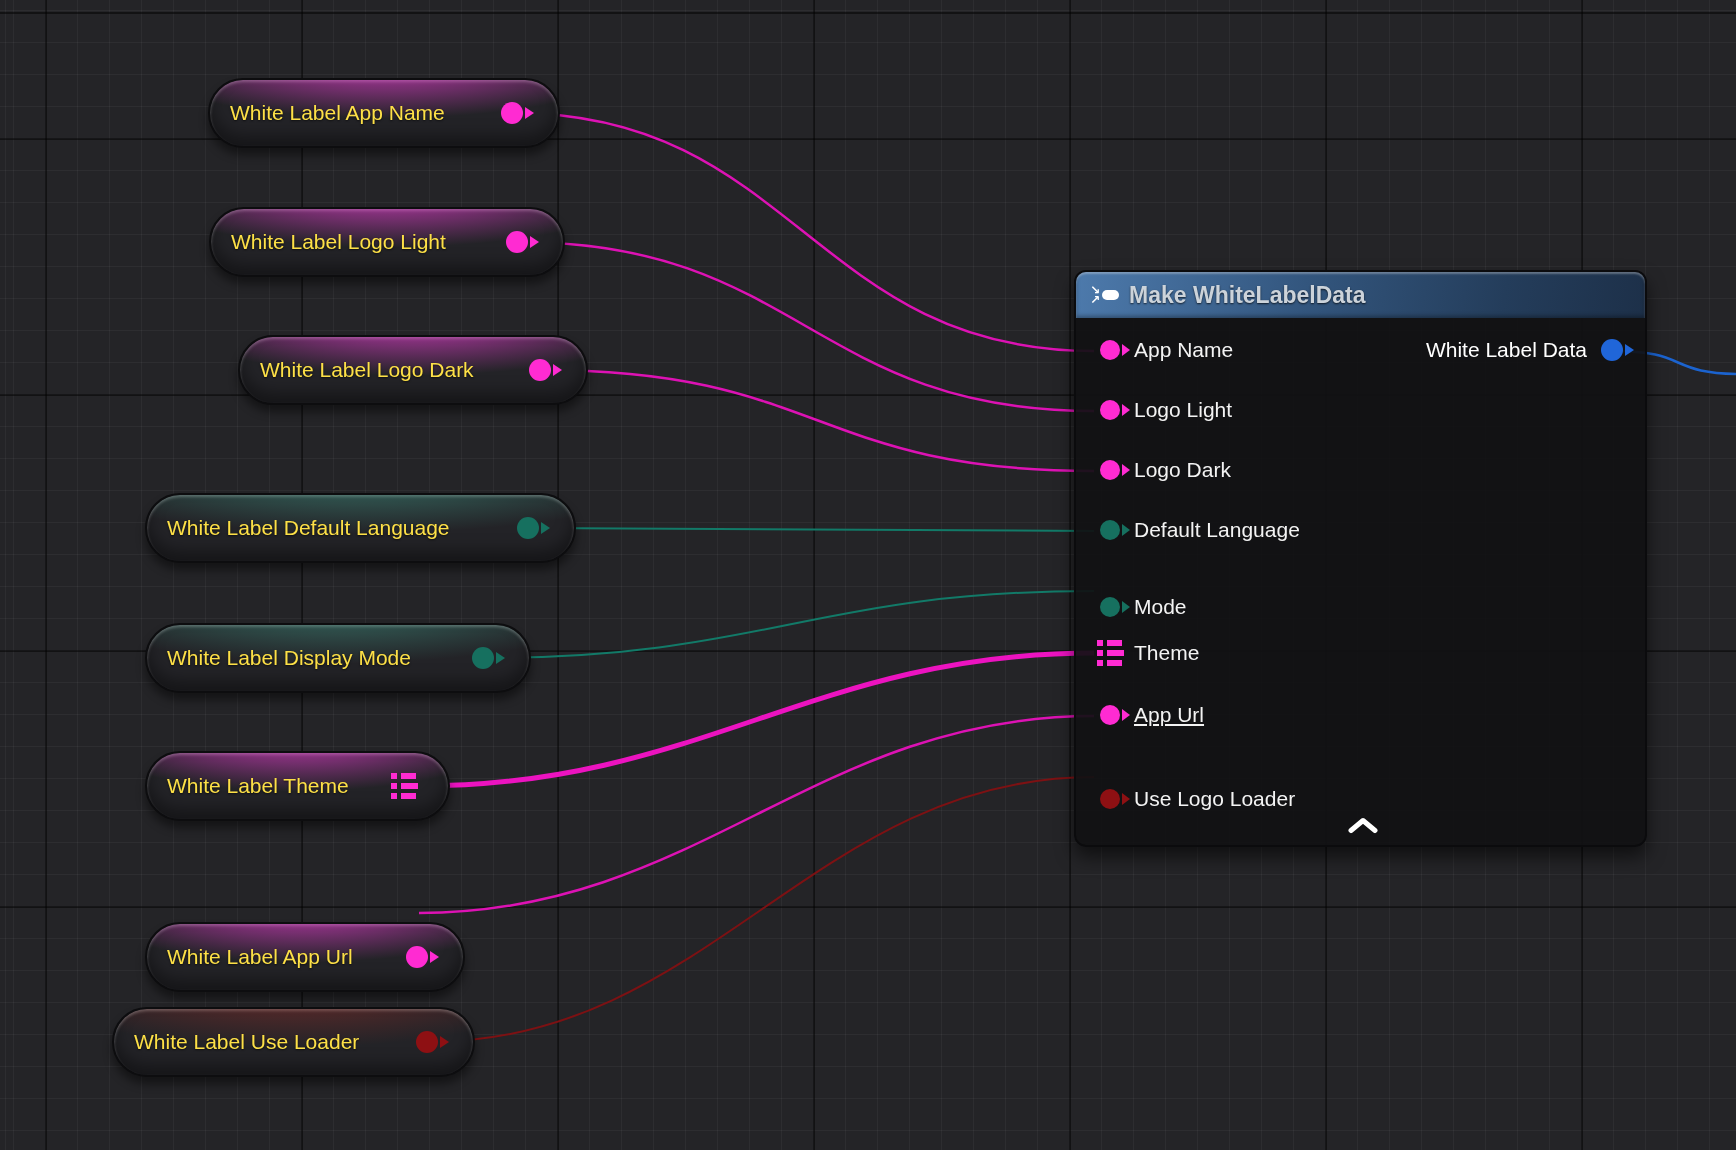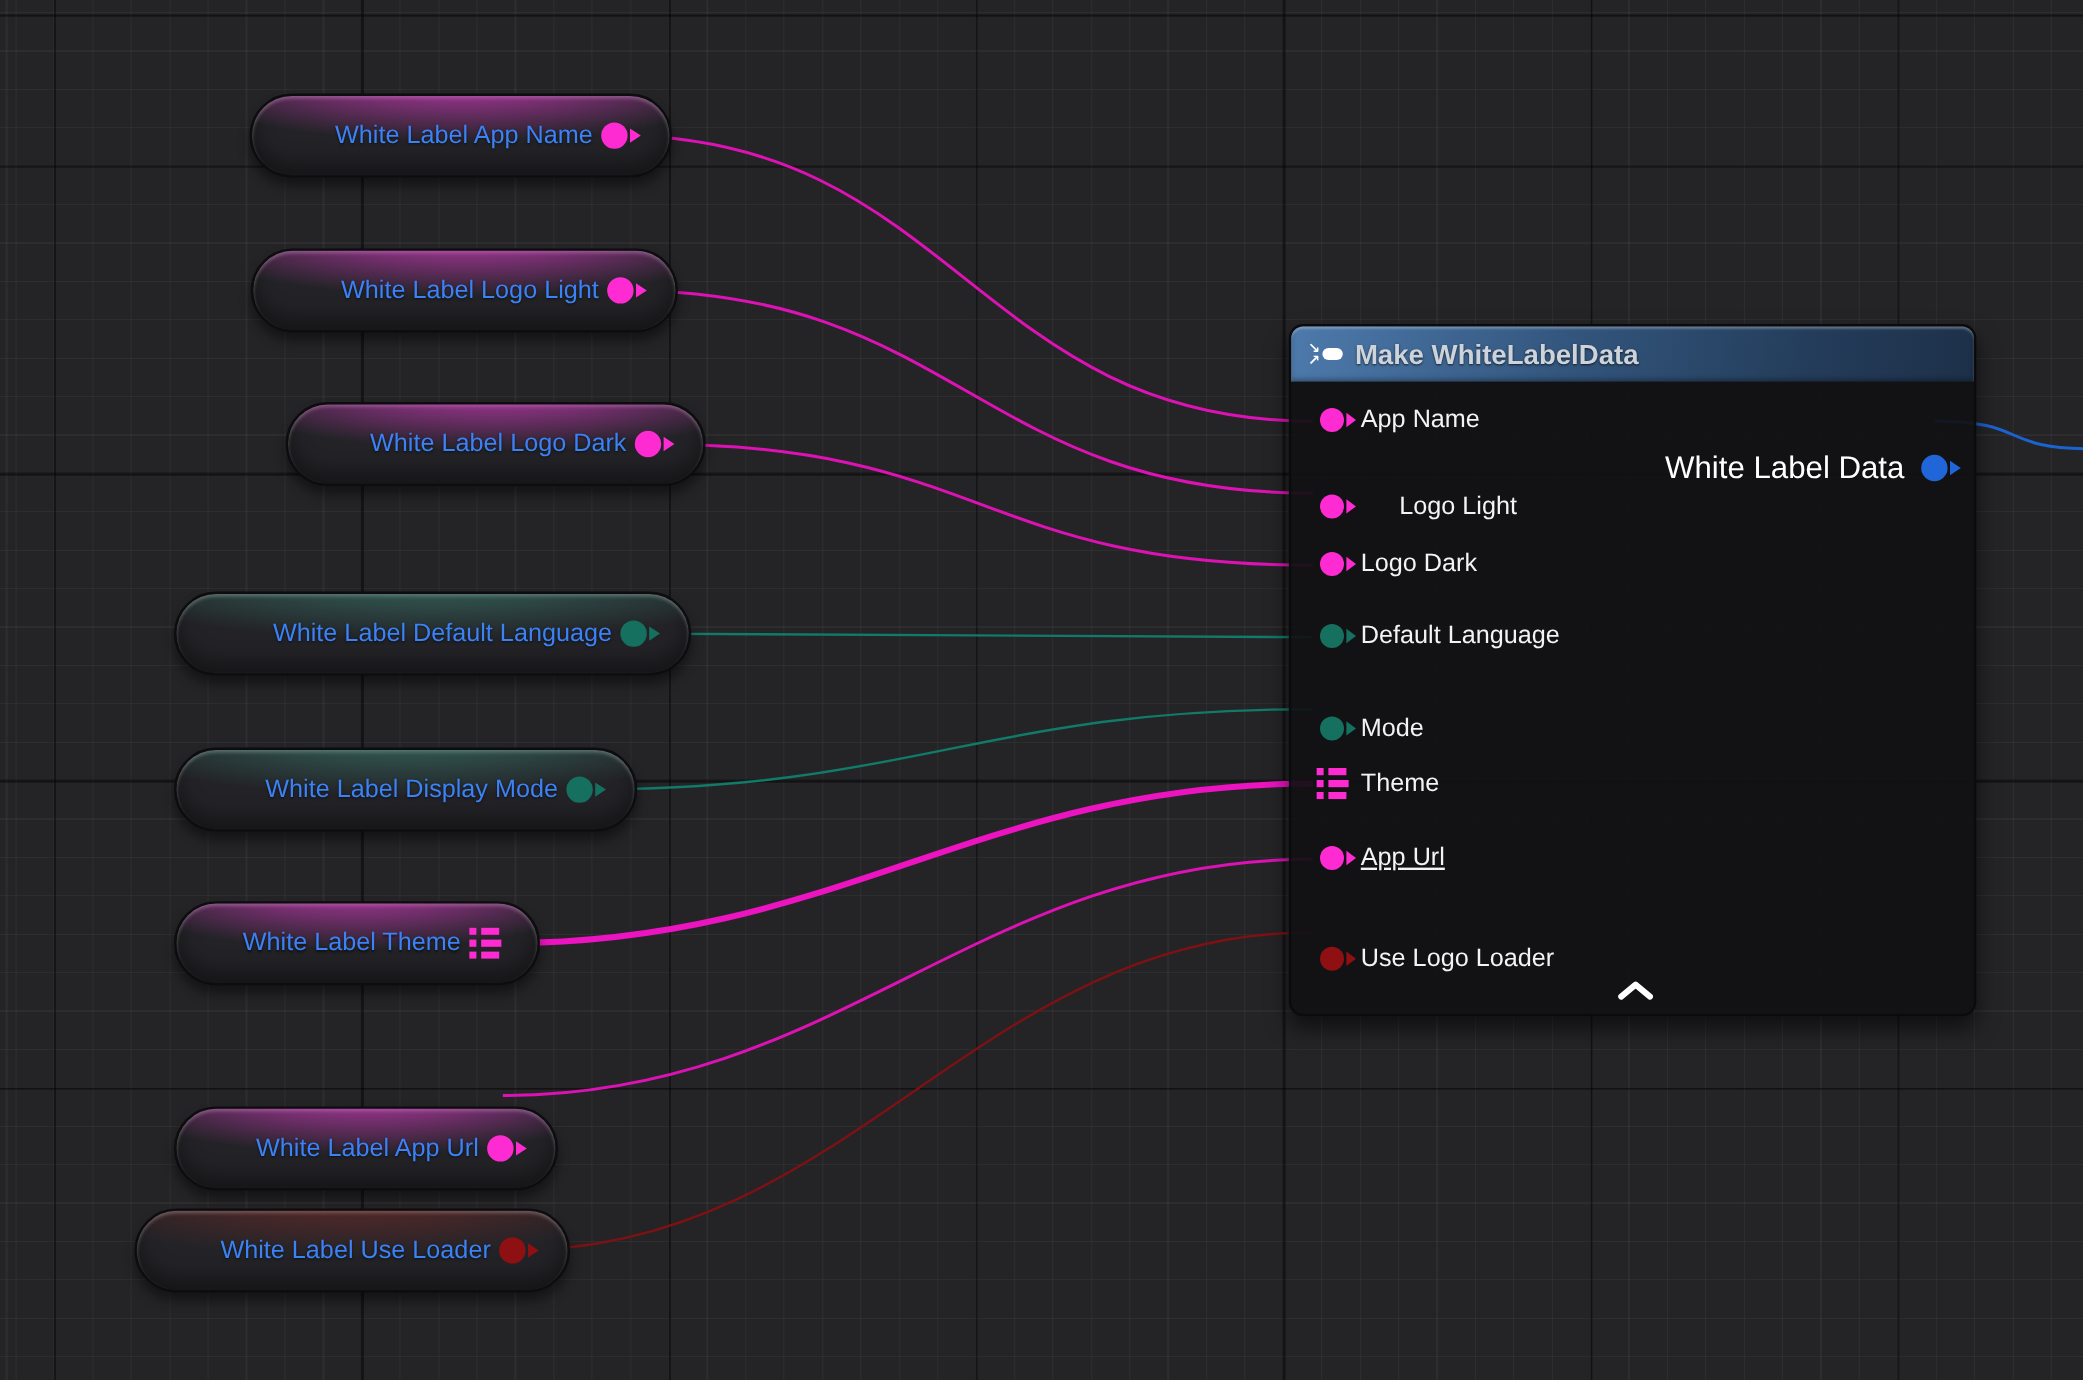--- a/index.html
+++ b/index.html
@@ -16,23 +16,23 @@
       repeating-linear-gradient(to right, rgba(255,255,255,0.045) 0 1px, transparent 1px 32px),
       repeating-linear-gradient(to bottom, rgba(255,255,255,0.045) 0 1px, transparent 1px 32px);
     background-position: 45px 0, 0 138px, 13px 0, 0 10px;
   }
   svg.wires{position:absolute;left:0;top:0;z-index:1;}
   
   .pill{
     position:absolute;z-index:2;
     height:70px;border-radius:35px;
     border:2px solid #0d0d0f;
-    display:flex;align-items:center;justify-content:flex-end;
+    display:flex;align-items:center;justify-content:flex-start;
     padding:0 64px 0 20px;
-    color:#3b82f6;font-size:21px;white-space:nowrap;
+    color:#fde047;font-size:21px;white-space:nowrap;
     background-color:#232327;
     box-shadow:0 7px 10px rgba(0,0,0,0.45),
                inset 0 2px 3px rgba(255,255,255,0.30),
                inset 0 -10px 16px rgba(0,0,0,0.40);
   }
   .pill .glow{
     position:absolute;inset:0;border-radius:33px;overflow:hidden;pointer-events:none;
   }
   .pill .glow::before{
     content:"";position:absolute;left:6%;right:6%;top:-40%;height:110%;
@@ -66,21 +66,21 @@
   }
   .node-title{color:#ccd3da;font-size:23px;font-weight:bold;text-shadow:0 1px 2px rgba(0,0,0,0.7);}
   .msi{display:flex;align-items:center;gap:2px;}
   .msi-arrows{display:flex;flex-direction:column;color:#fff;
     font-family:"DejaVu Sans",sans-serif;font-size:12px;line-height:10px;font-weight:bold;}
   .msi-capsule{width:17px;height:10px;border-radius:5px;background:#fff;}
   .row{position:absolute;display:flex;align-items:center;color:#f3f3f3;font-size:21px;white-space:nowrap;}
   .row .pin{position:relative;width:20px;height:20px;margin-right:14px;}
   .row .pin::after{left:22px;top:4px;border-left-width:8px;}
   .row .structpin{position:relative;right:auto;top:auto;margin:0 10px 0 -3px;}
-  .out-row{position:absolute;display:flex;align-items:center;color:#ffffff;font-size:26px;white-space:nowrap;margin-top:36px;}
+  .out-row{position:absolute;display:flex;align-items:center;color:#ffffff;font-size:21px;white-space:nowrap;}
   .out-row .pin{position:relative;width:22px;height:22px;margin-left:14px;}
   .collapse-btn{
     position:absolute;background:none;border:none;cursor:pointer;padding:4px 10px;
     transform:translate(-50%,-50%);
   }
 </style>
 <style>.pin::after{border-left-color:currentColor;}</style></head>
 <body>
 
 <div class="canvas">
@@ -156,21 +156,21 @@
           </span>
         <span class="msi-capsule"></span>
       </span>
       <span class="node-title">Make WhiteLabelData</span>
     </div>
     <div id="input-rows">
         <div class="row" style="left: 24px; top: 66px;">
           <span class="pin" style="background: rgb(255, 43, 210); border-color: rgb(255, 43, 210) transparent rgb(255, 43, 210) rgb(255, 43, 210); color: rgb(255, 43, 210);"></span>
           <span>App Name</span>
         </div>
-        <div class="row" style="left: 24px; top: 138px; gap: 32px;">
+        <div class="row" style="left: 24px; top: 126px;">
           <span class="pin" style="background: rgb(255, 43, 210); border-color: rgb(255, 43, 210) transparent rgb(255, 43, 210) rgb(255, 43, 210); color: rgb(255, 43, 210);"></span>
           <span>Logo Light</span>
         </div>
         <div class="row" style="left: 24px; top: 186px;">
           <span class="pin" style="background: rgb(255, 43, 210); border-color: rgb(255, 43, 210) transparent rgb(255, 43, 210) rgb(255, 43, 210); color: rgb(255, 43, 210);"></span>
           <span>Logo Dark</span>
         </div>
         <div class="row" style="left: 24px; top: 246px;">
           <span class="pin" style="background: rgb(22, 112, 95); border-color: rgb(22, 112, 95) transparent rgb(22, 112, 95) rgb(22, 112, 95); color: rgb(22, 112, 95);"></span>
           <span>Default Language</span>

